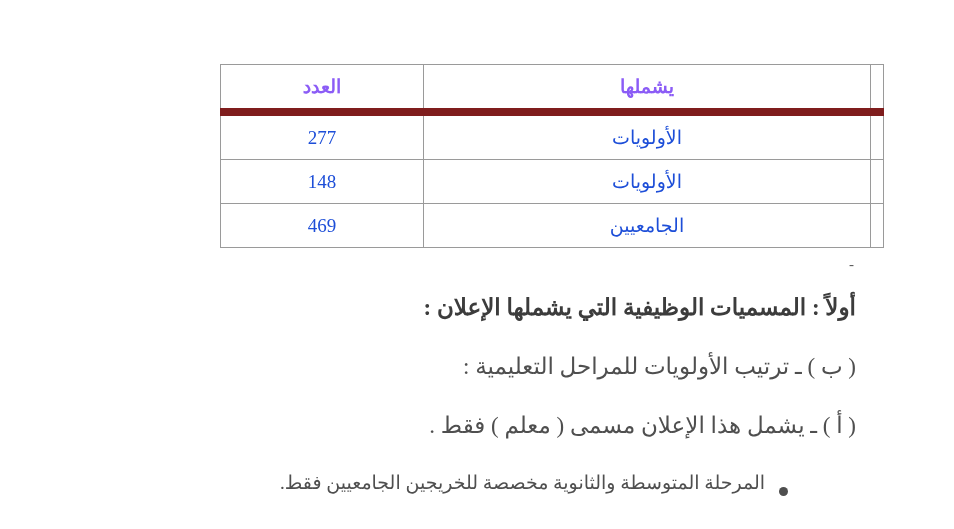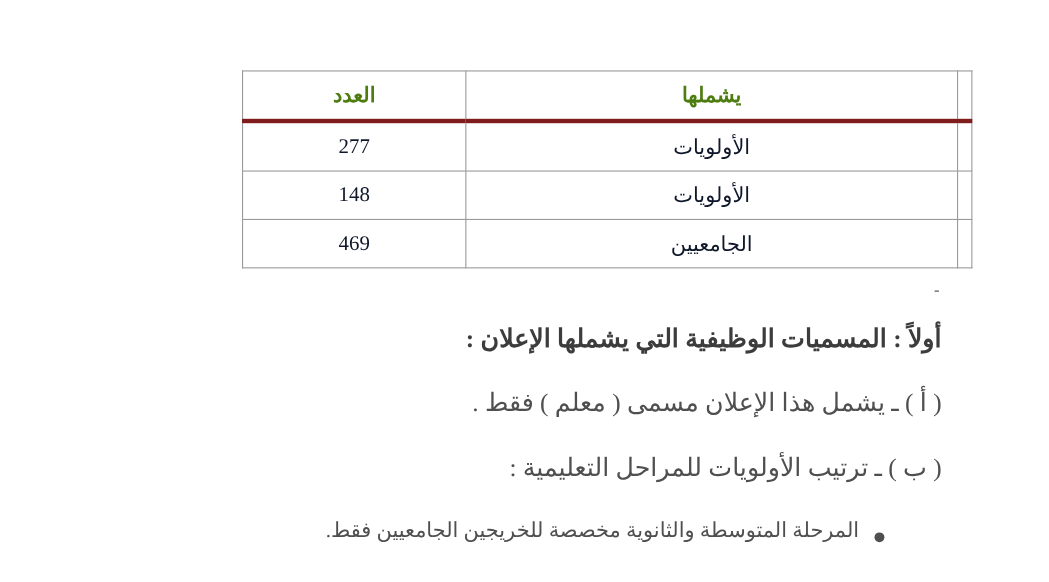--- a/index.html
+++ b/index.html
@@ -33,27 +33,27 @@
     border-collapse: collapse;
     width: 100%;
     table-layout: fixed;
   }
   table.data-table td {
     border: 1px solid #9a9a9a;
     height: 41px;
     text-align: center;
     vertical-align: middle;
     font-size: 19px;
-    color: #0f172a;
+    color: #1d4ed8;
     font-family: "Liberation Serif", "DejaVu Serif", serif;
   }
   table.data-table tr.header-row td {
-    border-bottom: 4px solid #7f1d1d;
+    border-bottom: 8px solid #7f1d1d;
     font-weight: bold;
-    color: #4d7c0f;
+    color: #8b5cf6;
   }
   .col-spacer {
     width: 10px;
     border-left: 1px solid #9a9a9a !important;
     border-right: 1px solid #9a9a9a !important;
   }
   .col-stage { width: 444px; }
   .col-count { width: 200px; }
   .num {
     font-family: "Liberation Sans", sans-serif;
@@ -83,23 +83,23 @@
     line-height: 1.4;
     font-family: "Liberation Serif", "DejaVu Serif", serif;
   }
   .para.bold {
     font-weight: bold;
     color: #3c3c3c;
   }
   .bullet-row {
     display: flex;
     flex-direction: row;
-    align-items: center;
+    align-items: flex-end;
     justify-content: flex-start;
-    margin: 0;
+    margin: 16px;
     padding-right: 52px;
   }
   .bullet-dot {
     width: 9px;
     height: 9px;
     border-radius: 50%;
     background: #4f4f4f;
     margin-top: 11px;
     margin-left: 14px;
     flex: 0 0 auto;
@@ -139,21 +139,21 @@
           <td class="num">469</td>
         </tr>
       </tbody>
     </table>
   </div>
 
   <div class="dash">-</div>
 
   <div class="content">
     <p class="para bold">أولاً : المسميات الوظيفية التي يشملها الإعلان :</p>
+    <p class="para">( ب ) ـ ترتيب  الأولويات للمراحل التعليمية :</p>
     <p class="para">( أ ) ـ يشمل هذا الإعلان مسمى ( معلم ) فقط .</p>
-    <p class="para">( ب ) ـ ترتيب  الأولويات للمراحل التعليمية :</p>
     <div class="bullet-row">
       <span class="bullet-dot"></span>
       <span class="bullet-text">المرحلة المتوسطة والثانوية مخصصة للخريجين الجامعيين فقط.</span>
     </div>
   </div>
 
 </div>
 
 </body></html>

